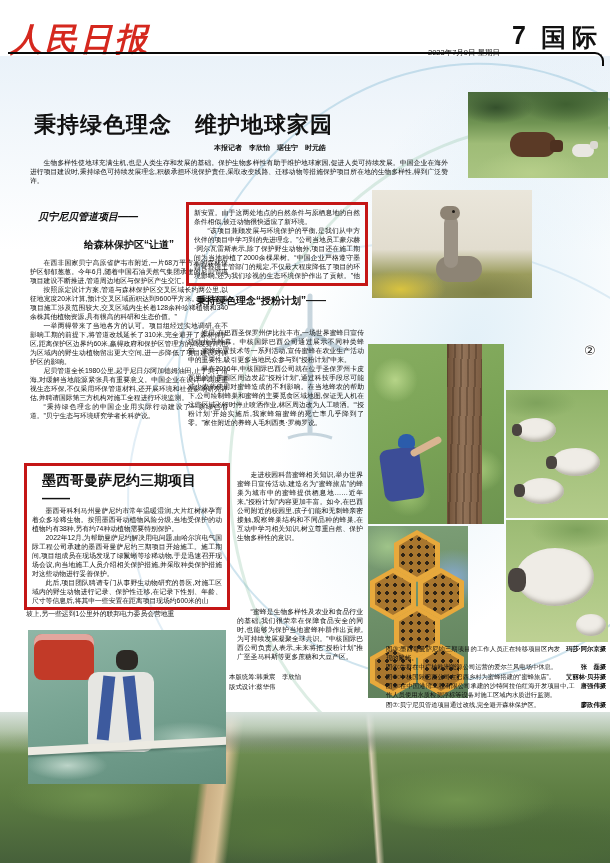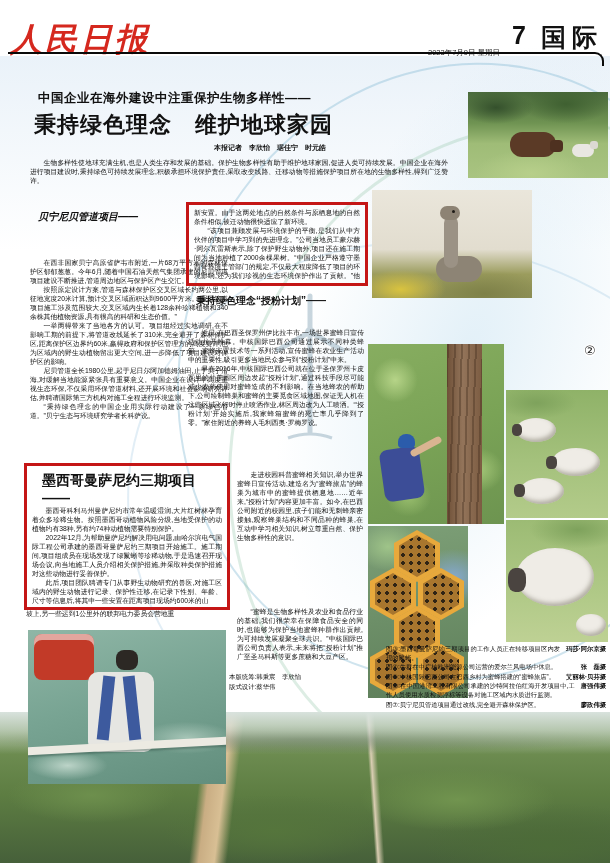--- a/index.html
+++ b/index.html
@@ -155,28 +155,28 @@
     </svg>
   </div>
 
   <div class="masthead">人民日报</div>
   <div class="date">2023年7月9日 星期日</div>
   <div class="pageno">7</div>
   <div class="secname">国际</div>
   <div class="rule"></div>
   <div class="rule-hook"></div>
 
-  <div class="kicker">中国企业在海外建设中注重保护生物多样性——</div>
   <div class="main-title">秉持绿色理念　维护地球家园</div>
   <div class="byline">本报记者　李欣怡　琚佳宁　时元皓</div>
   <div class="intro body-col" style="height:52px;">
     <p>生物多样性使地球充满生机,也是人类生存和发展的基础。保护生物多样性有助于维护地球家园,促进人类可持续发展。中国企业在海外进行项目建设时,秉持绿色可持续发展理念,积极承担环境保护责任,采取改变线路、迁移动物等措施保护项目所在地的生物多样性,得到广泛赞许。</p>
   </div>
 
   <div class="sec-t1" style="left:38px;top:210px;font-style:italic;">贝宁尼贝管道项目——</div>
+  <div class="sec-t2" style="left:30px;top:238px;width:198px;">给森林保护区“让道”</div>
   <div class="body-col" style="left:30px;top:258px;width:198px;height:204px;">
     <p>在西非国家贝宁高原省萨韦市附近,一片68万平方米的森林保护区郁郁葱葱。今年6月,随着中国石油天然气集团承建的尼贝管道项目建设不断推进,管道周边地区与保护区产生交汇。</p>
     <p>按照原定设计方案,管道与森林保护区交叉区域长约两公里,以征地宽度20米计算,预计交叉区域面积达到9600平方米。“尼贝管道项目施工涉及范围较大,交叉区域内生长着128余种珍稀植物和340余株其他植物资源,具有很高的科研和生态价值。”</p>
     <p>一举两得带来了当地各方的认可。项目组经过实地调研,在不影响工期的前提下,将管道改线延长了310米,完全避开了森林保护区,距离保护区边界约60米,赢得政府和保护区管理方的高度赞许,也为区域内的野生动植物留出更大空间,进一步降低了项目建设对保护区的影响。</p>
     <p>尼贝管道全长1980公里,起于尼日尔阿加德姆油田,止于贝宁沿海,对缓解当地能源紧张具有重要意义。中国企业在设计中高度重视生态环保,不仅采用环保管道材料,还开展环境和社会影响研究评估,并聘请国际第三方机构对施工全程进行环境监测。</p>
     <p>“秉持绿色理念的中国企业用实际行动建设了一条绿色管道。”贝宁生态与环境研究学者长科萨说。</p>
   </div>
 
   <div class="hl-box" style="left:24px;top:463px;width:190px;padding:3px 5px;">
     <div class="bt1">墨西哥曼萨尼约三期项目——</div>

